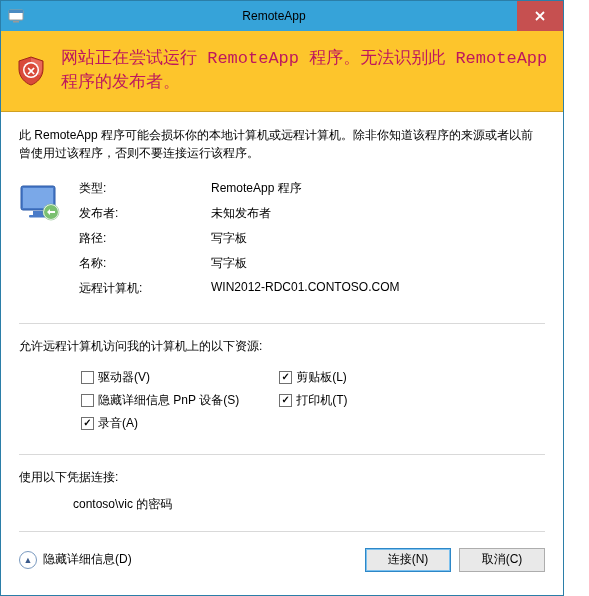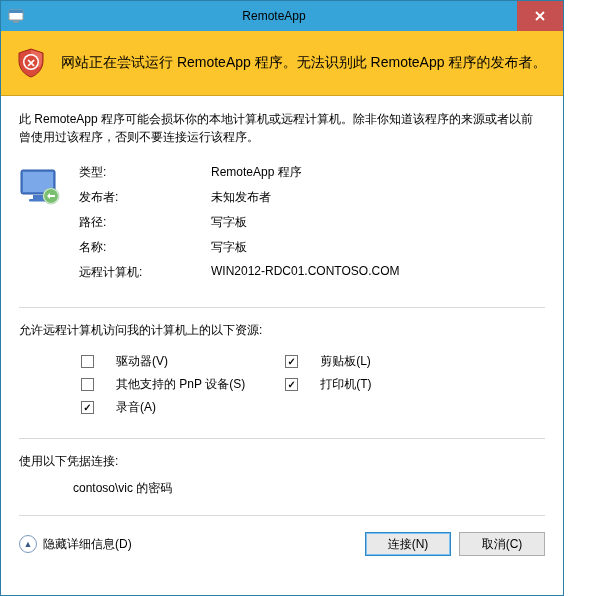--- a/index.html
+++ b/index.html
@@ -56,23 +56,24 @@
     display: flex;
     align-items: center;
     gap: 14px;
   }
   .shield {
     width: 32px;
     height: 32px;
     flex-shrink: 0;
   }
   .warning-text {
-    font-size: 14px;
-    color: #000000;
+    font-size: 17px;
+    color: #be185d;
     line-height: 1.4;
+    font-family: Liberation Mono, monospace;
   }
   .content {
     flex: 1;
     padding: 14px 18px 8px 18px;
     display: flex;
     flex-direction: column;
     overflow: hidden;
   }
   .description {
     font-size: 12px;
@@ -120,21 +121,21 @@
     margin-bottom: 12px;
   }
   .checkbox-col {
     display: flex;
     flex-direction: column;
     gap: 6px;
   }
   .checkbox-item {
     display: flex;
     align-items: center;
-    gap: 22px;
+    gap: 4px;
     font-size: 12px;
   }
   .checkbox {
     width: 13px;
     height: 13px;
     border: 1px solid #707070;
     background: #fff;
     display: flex;
     align-items: center;
     justify-content: center;
@@ -278,21 +279,21 @@
     <div class="resources-intro">允许远程计算机访问我的计算机上的以下资源:</div>
 
     <div class="checkbox-grid">
       <div class="checkbox-col">
         <div class="checkbox-item">
           <div class="checkbox"></div>
           <span>驱动器(V)</span>
         </div>
         <div class="checkbox-item">
           <div class="checkbox"></div>
-          <span>其他支持的 PnP 设备(S)</span>
+          <span>隐藏详细信息 PnP 设备(S)</span>
         </div>
         <div class="checkbox-item">
           <div class="checkbox checked"></div>
           <span>录音(A)</span>
         </div>
       </div>
       <div class="checkbox-col">
         <div class="checkbox-item">
           <div class="checkbox checked"></div>
           <span>剪贴板(L)</span>

